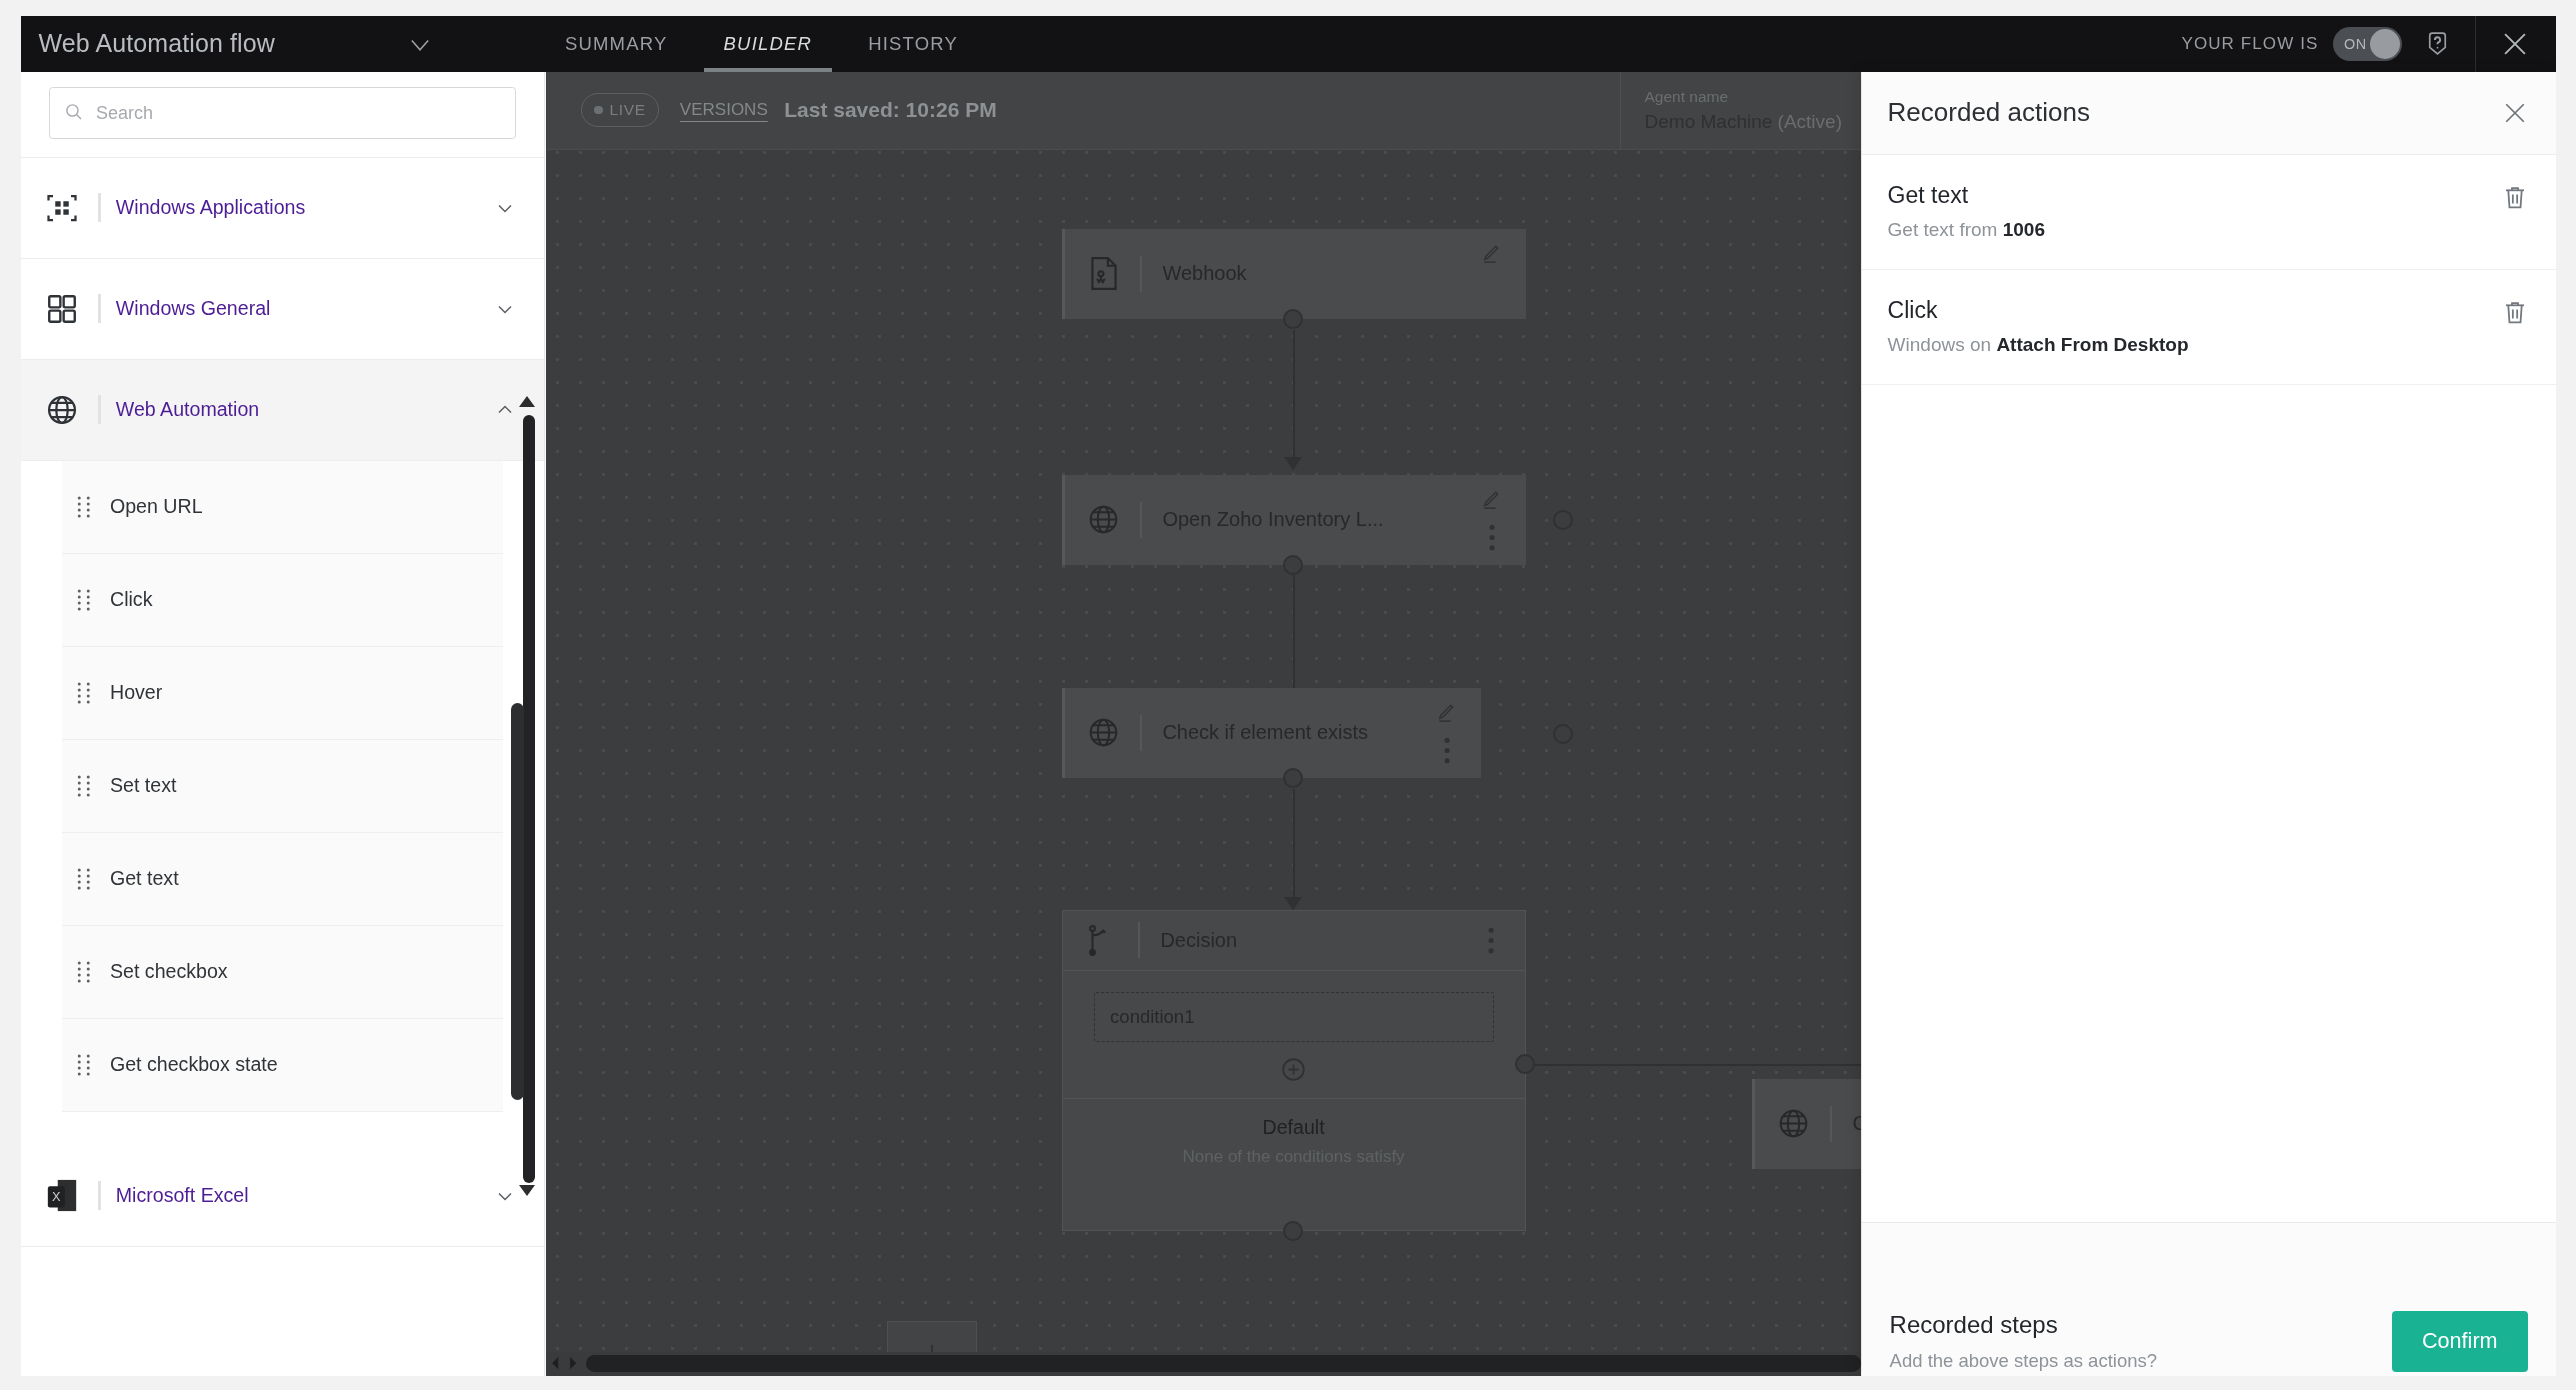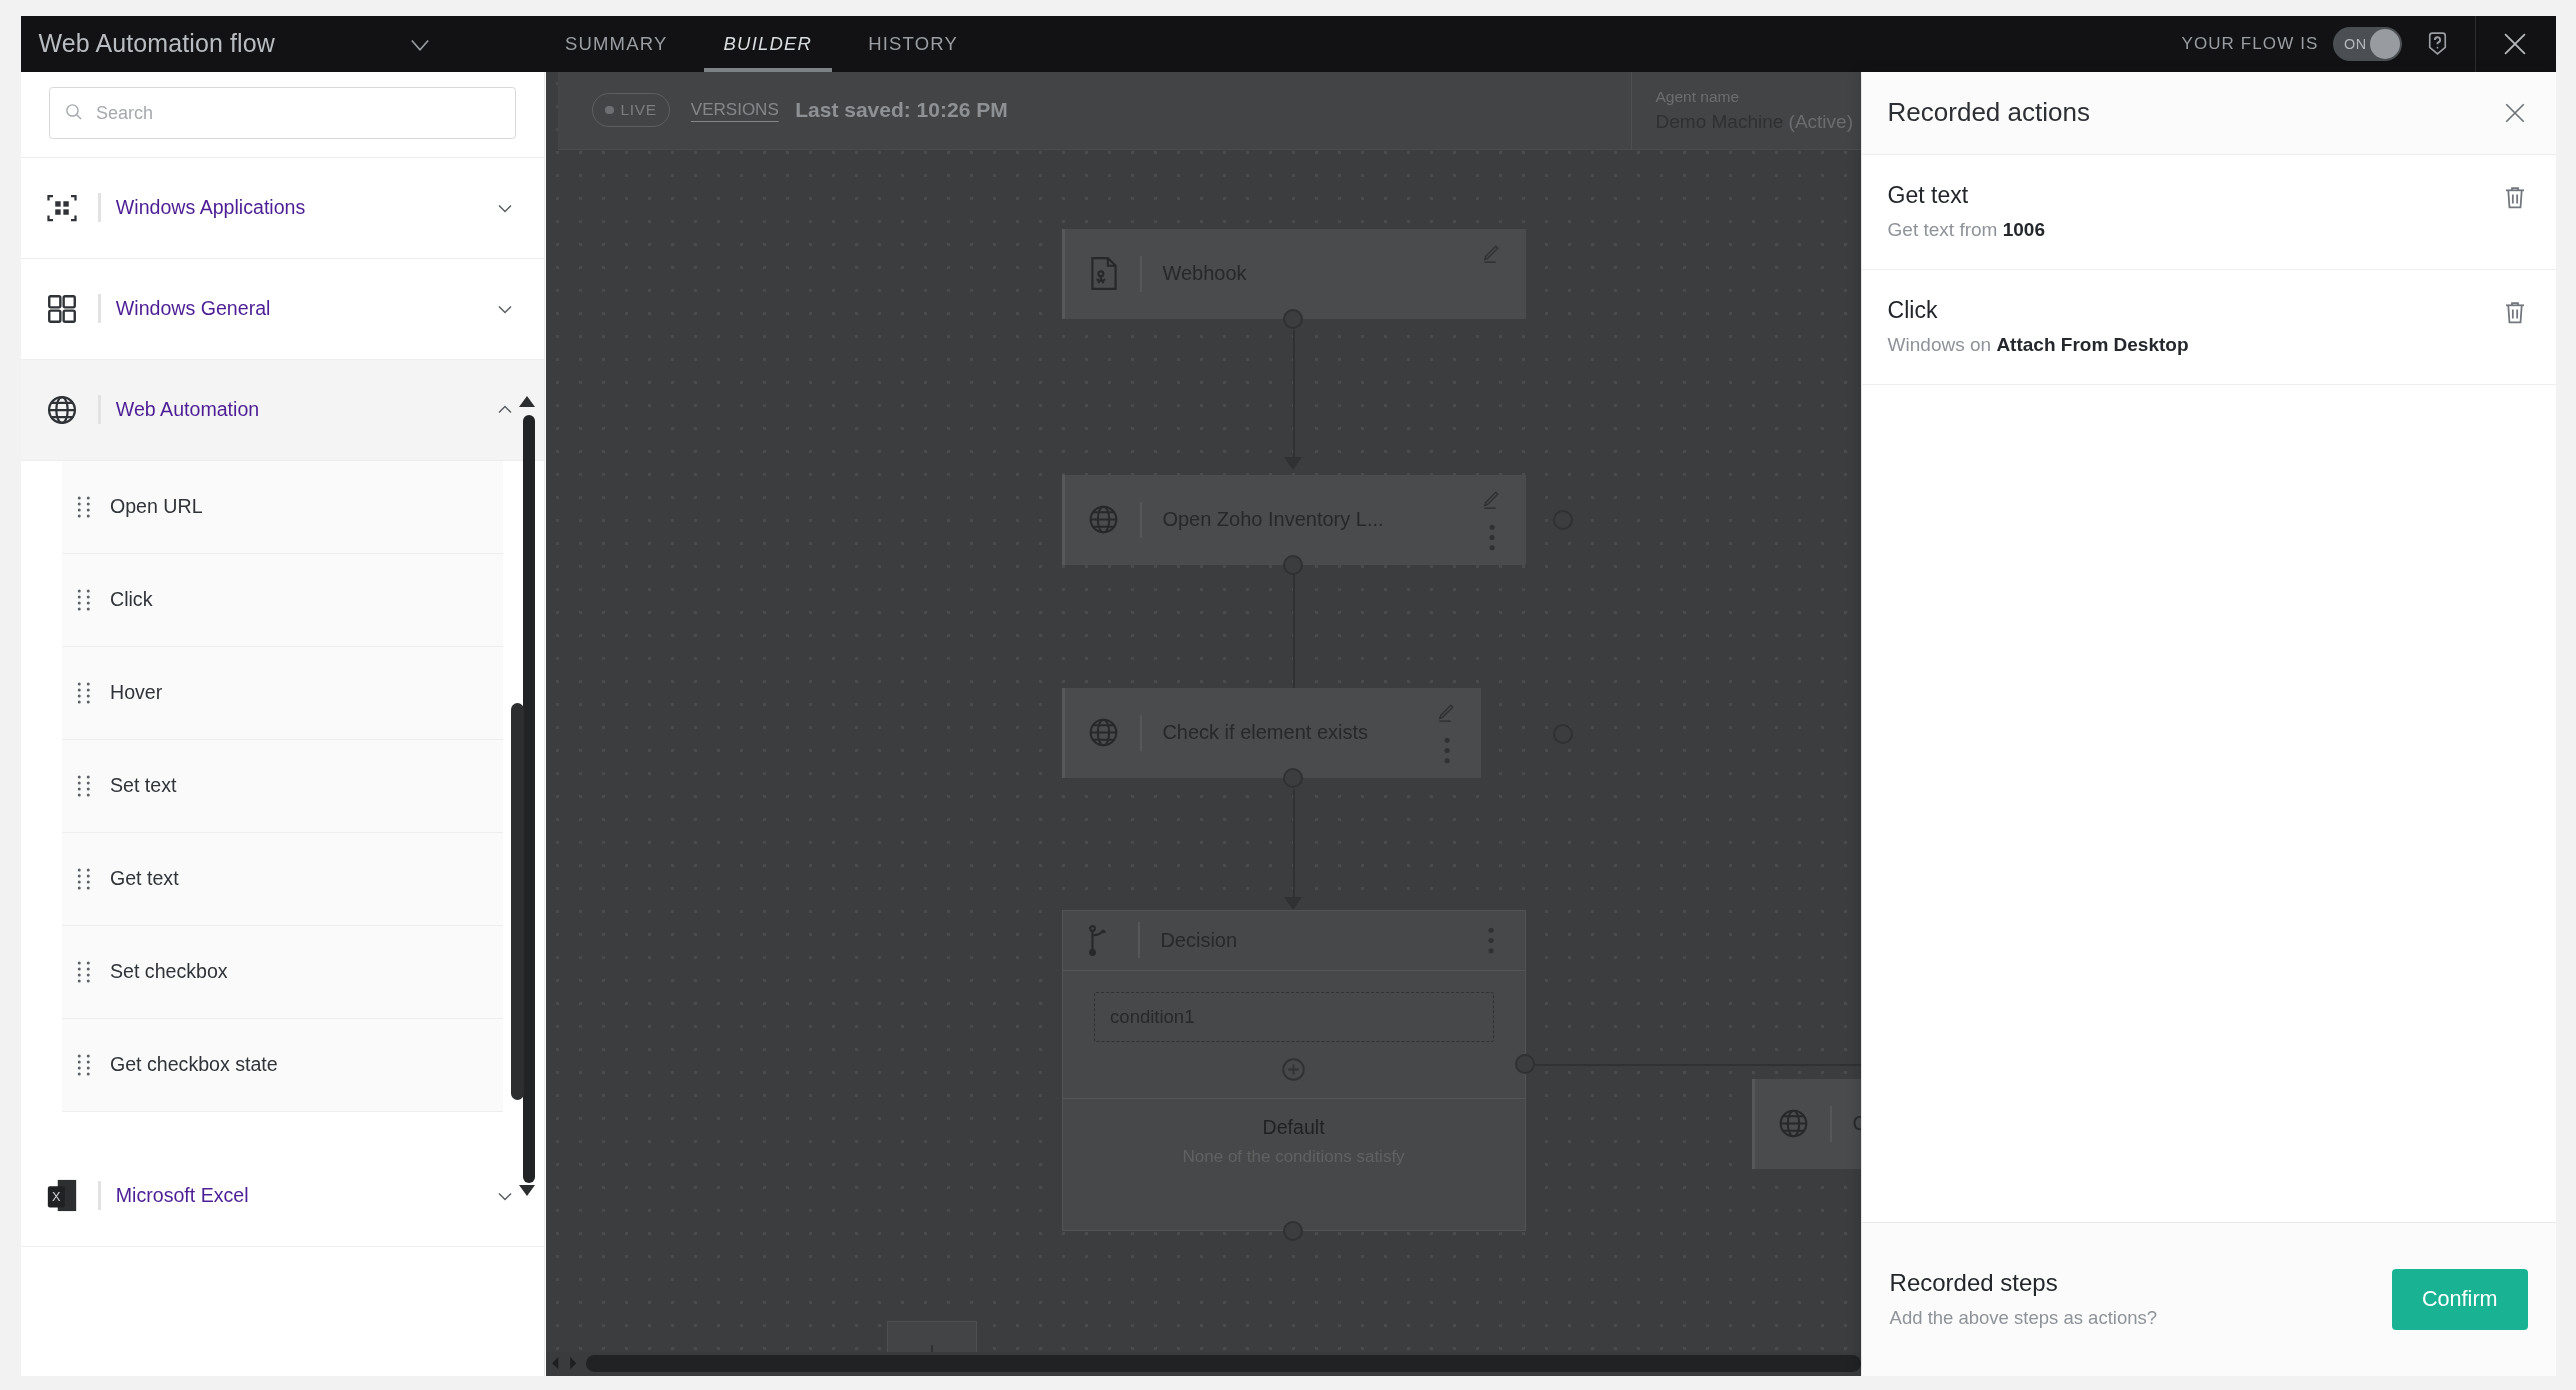--- a/index.html
+++ b/index.html
@@ -155,21 +155,21 @@
   
   .canvas {
     position: absolute; left: 525px; top: 0;
     width: 1315px; height: 1304px;
     background:
       radial-gradient(circle, #4a4b4c 1.5px, transparent 1.8px) 0 0 / 23px 23px,
       #3c3d3e;
     overflow: hidden;
   }
   .canvas-toolbar {
-    position: absolute; left: 12px; top: 0; width: 1315px; height: 78px;
+    position: absolute; left: 1px; top: 0; width: 1315px; height: 78px;
     background: #434445;
     display: flex; align-items: center; padding-left: 34px;
     border-bottom: 1px solid #4b4c4d;
   }
   .live-badge {
     border: 1.5px solid #5d5f61; border-radius: 18.5px; height: 34px;
     display: flex; align-items: center; padding: 0 12.4px;
   }
   .live-dot { width: 8.8px; height: 8.8px; border-radius: 50%; background: #6d7073; }
   .live-txt { color: #7b7e81; font-size: 15.5px; letter-spacing: 0.7px; margin-left: 6.7px; }
@@ -256,21 +256,21 @@
     padding: 27px 26px 28px 26px; border-bottom: 1px solid #efefef;
     position: relative;
   }
   .rec-title { font-size: 23px; color: #22252a; }
   .rec-sub { font-size: 19px; color: #8e9399; margin-top: 10.3px; }
   .rec-sub b { color: #24272c; font-weight: 600; }
   .rec-trash { position: absolute; right: 29px; top: 29px; width: 24px; height: 27px; }
 
   .panel-foot {
     height: 154px; background: #fbfbfb; border-top: 1px solid #e9e9e9;
-    display: flex; align-items: center; padding: 4px 28px;
+    display: flex; align-items: flex-end; padding: 4px 28px;
   }
   .foot-texts { flex: 1; }
   .foot-title { font-size: 24px; color: #23262b; }
   .foot-sub { font-size: 18.5px; color: #8e9399; margin-top: 10.3px; }
   .confirm-btn {
     background: #19b394; color: #ffffff; font-size: 21.6px;
     padding: 17.5px 30px; border-radius: 4.1px; border: none;
     white-space: nowrap;
   }
 </style>

